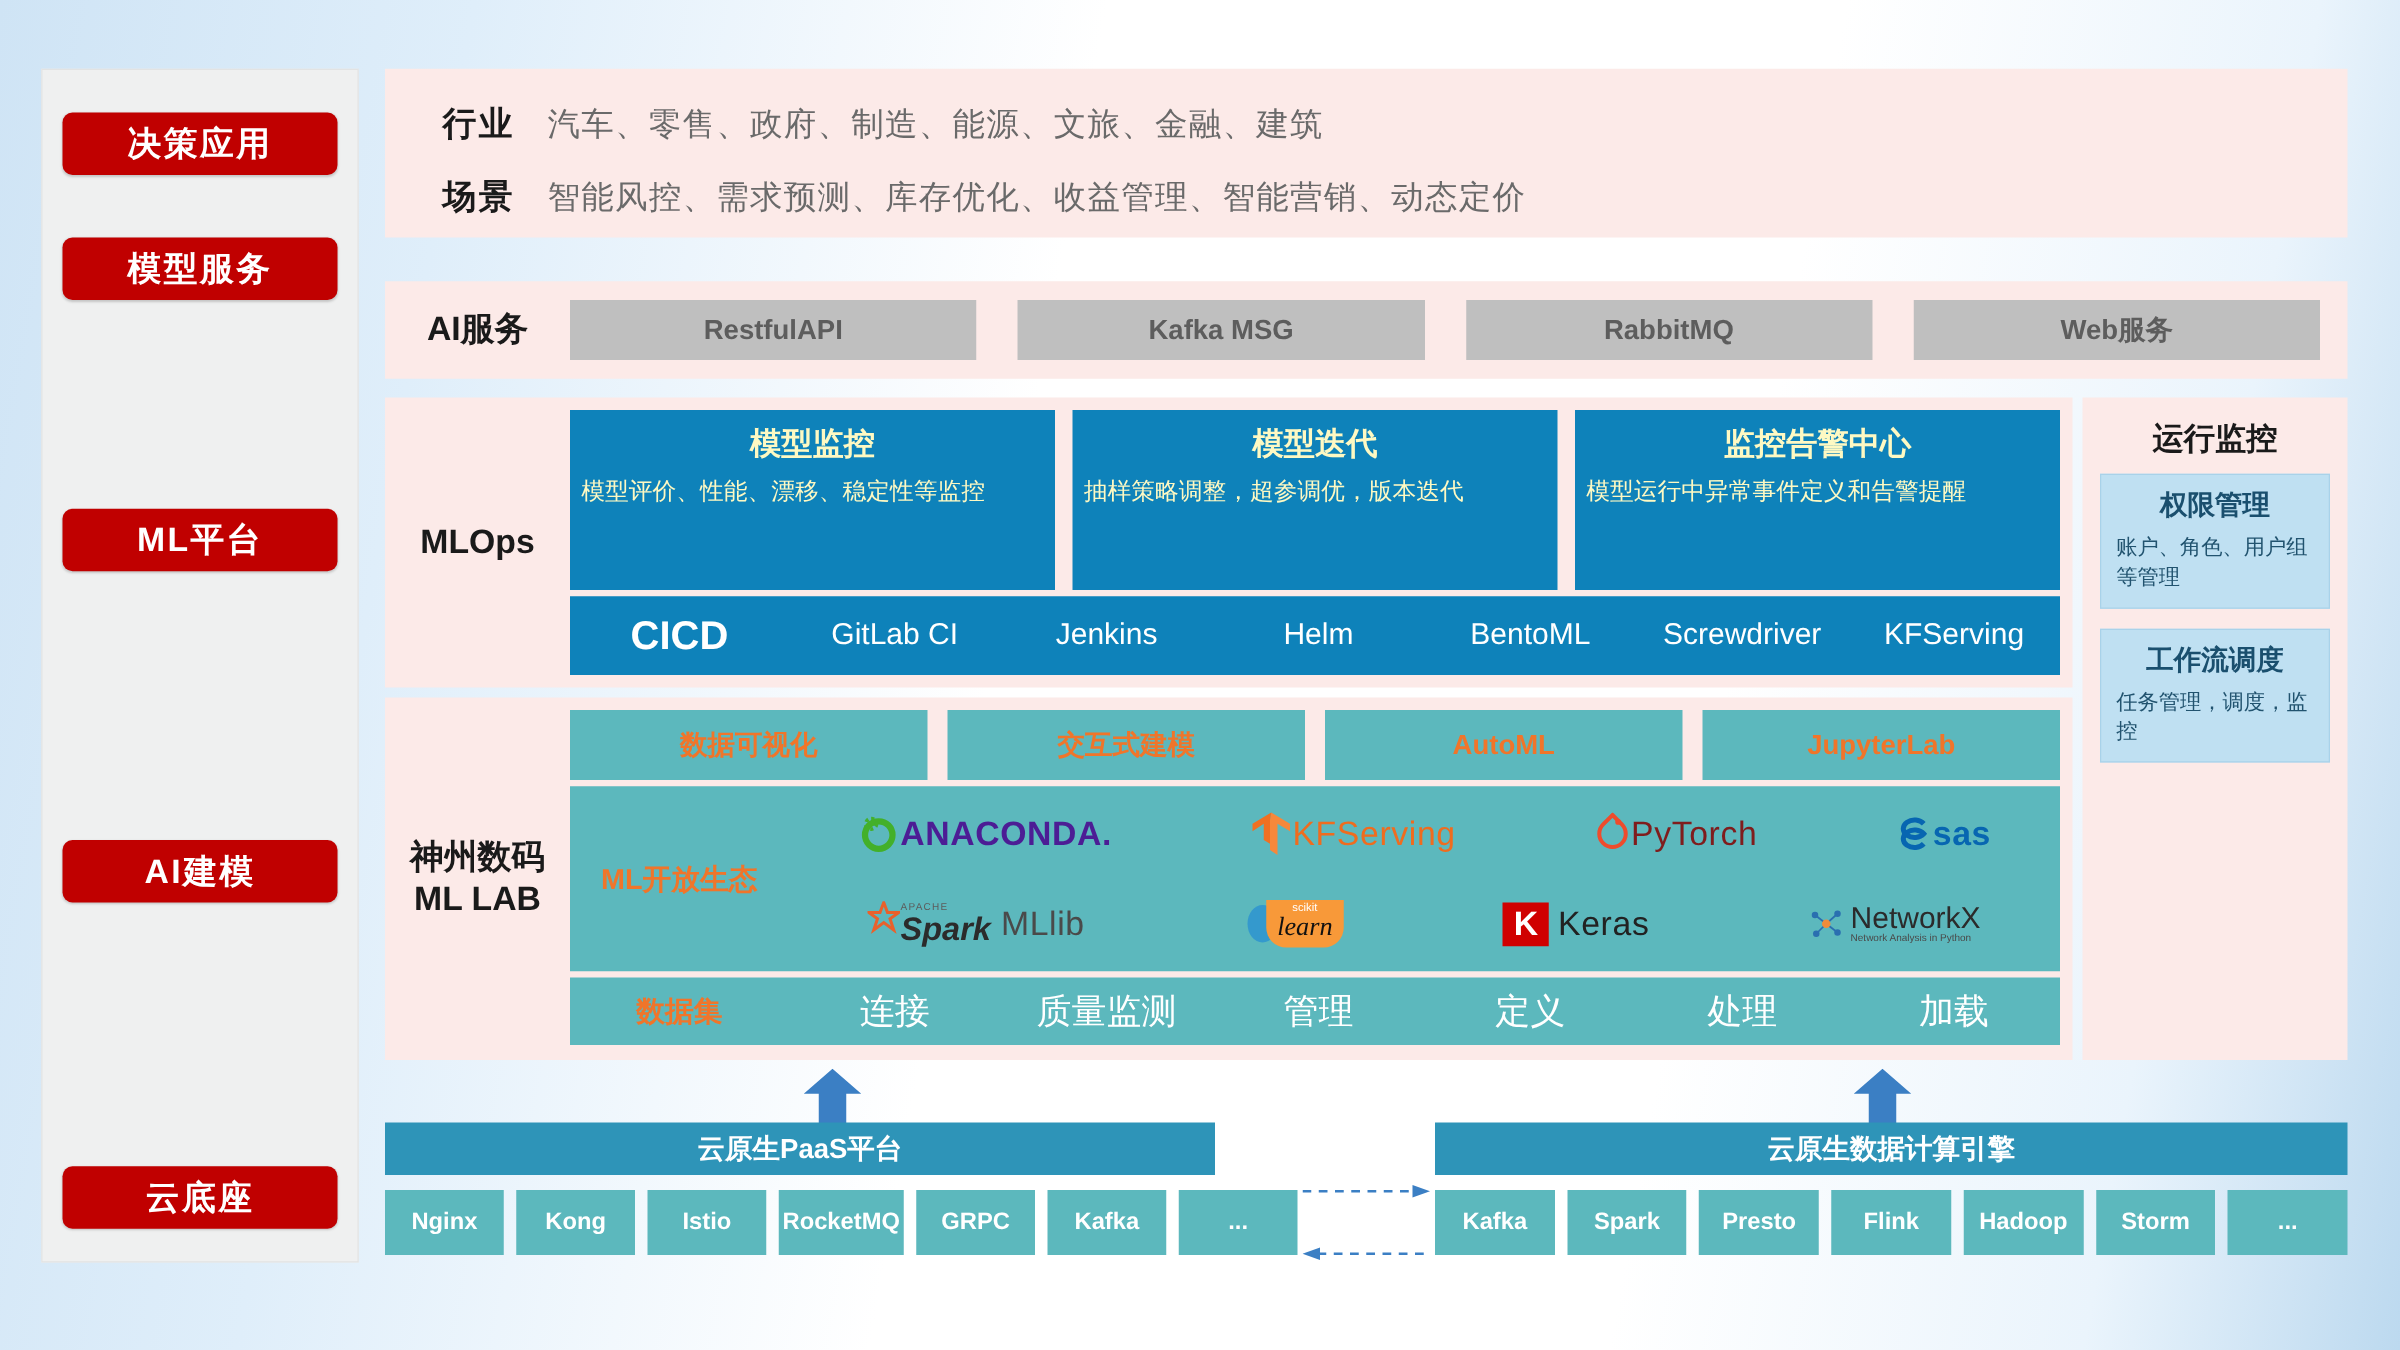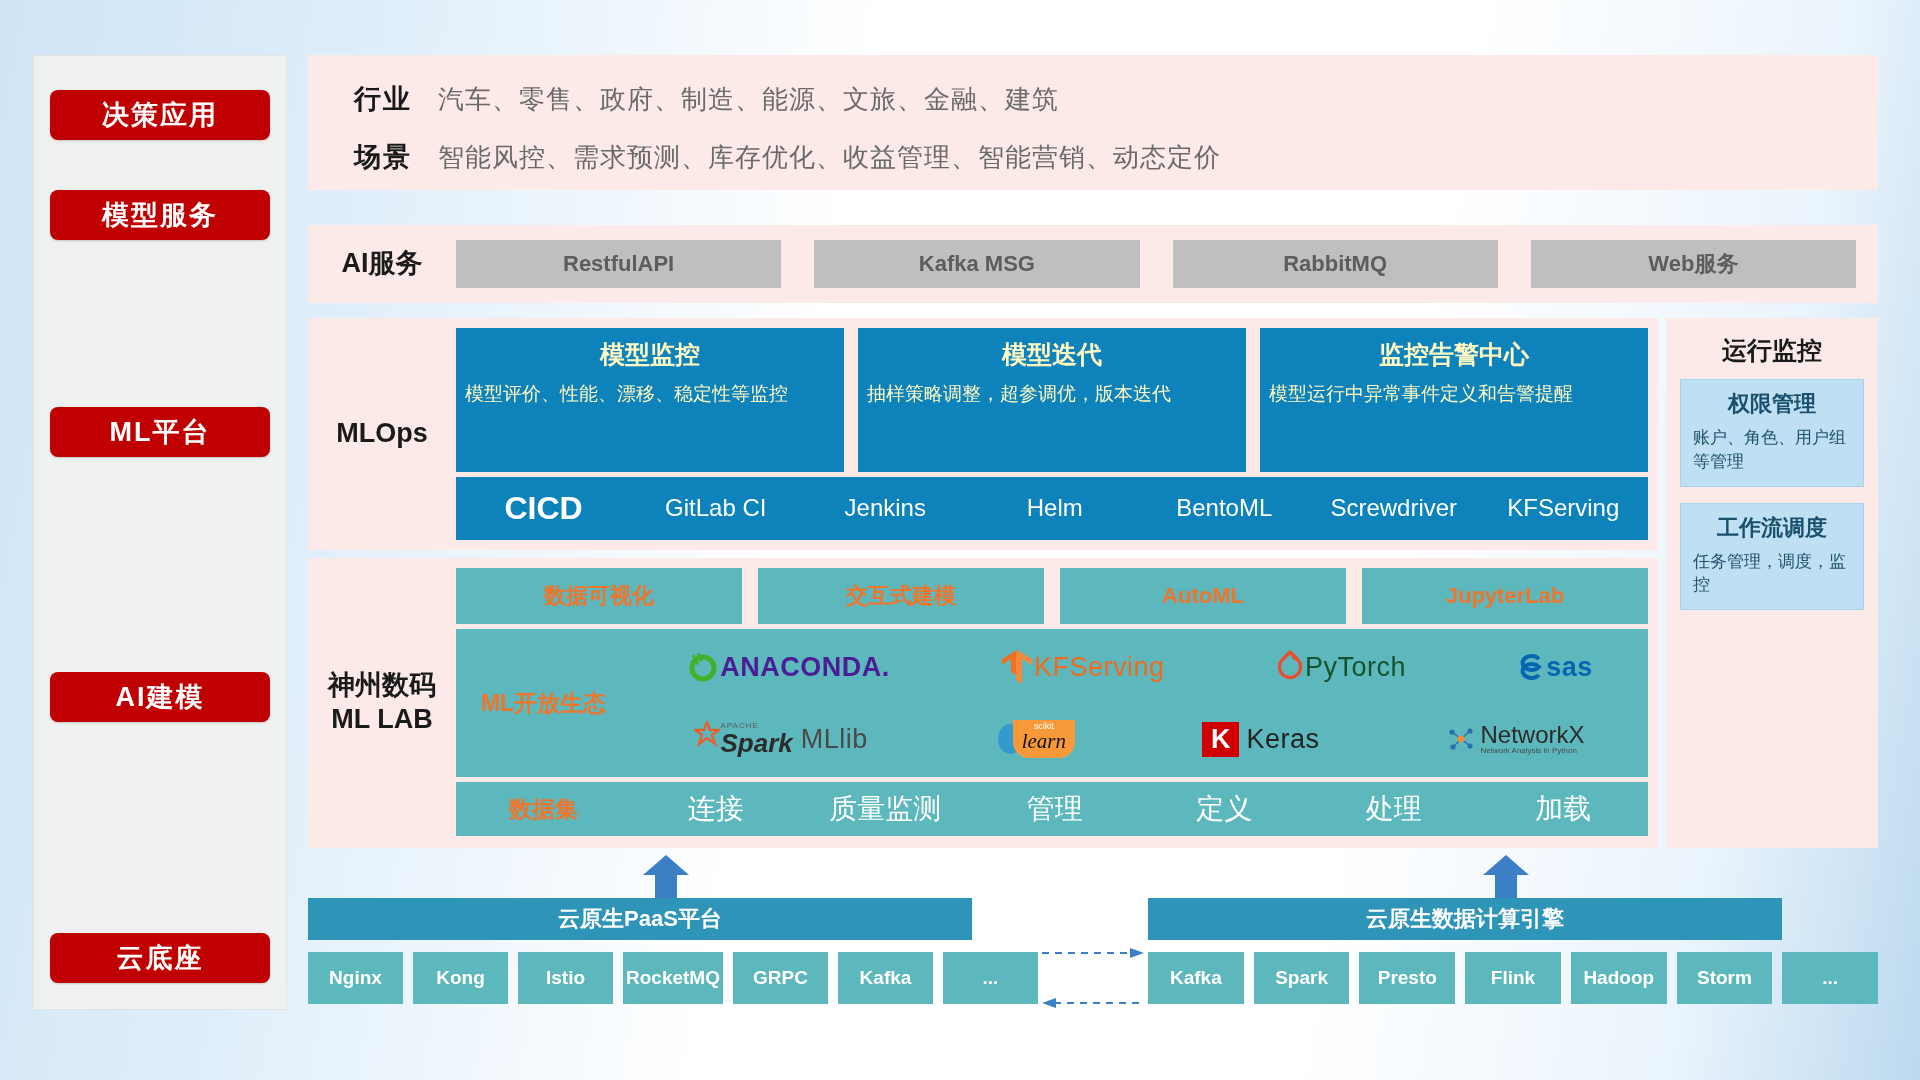--- a/index.html
+++ b/index.html
@@ -111,21 +111,21 @@
   .mon-card-title { text-align:center; font-weight:bold; font-size:22px; color:#1a4f6e; margin-bottom:7px; }
   .mon-card-desc { font-size:17px; color:#21536f; line-height:1.4; }
 
   
   .cloudbar {
     position:absolute; height:42px; background:#2e94b8; color:#fff;
     display:flex; align-items:center; justify-content:center;
     font-size:22px; font-weight:bold;
   }
   #cloudbar-paas  { left:308px; top:898px; width:664px;text-align:center; }
-  #cloudbar-data  { left:1148px; top:898px; width:634px; }
+  #cloudbar-data  { left:1148px; top:898px; width:730px; }
 
   .chiprow { position:absolute; top:952px; display:flex; gap:10px; }
   #chips-paas { left:308px; width:730px; }
   #chips-data { left:1148px; width:730px; }
   .chip {
     flex:1; height:52px; background:#5cb8bd; color:#fff;
     font-size:19px; font-weight:bold;
     display:flex; align-items:center; justify-content:center;
     text-align:center; line-height:1.05; padding:0 3px;
   }
@@ -238,21 +238,21 @@
                 <polygon points="17,2 2,11 2,17 11,11 11,24 16,27 16,8" fill="#ef7022"></polygon>
               </svg>
               <span class="logo-txt" style="color:#ef6c1f;">KFServing</span>
             </div>
 
             <div class="logo">
               <svg width="30" height="34" viewBox="0 0 30 34">
                 <path d="M15 2 L22.5 9.5 A10.6 10.6 0 1 1 7.5 9.5 Z" fill="none" stroke="#ee4c2c" stroke-width="3.2"></path>
                 <circle cx="19.5" cy="7.5" r="2.3" fill="#ee4c2c"></circle>
               </svg>
-              <span class="logo-txt" style="color:#14532d;">PyTorch</span>
+              <span class="logo-txt" style="color:#7f1d1d;">PyTorch</span>
             </div>
 
             <div class="logo">
               <svg width="30" height="30" viewBox="0 0 30 30">
                 <path d="M23 7 a9 7 0 1 0 0 8 a9 7 0 1 0 0 8" fill="none" stroke="#0766b1" stroke-width="4"></path>
               </svg>
               <span class="logo-txt" style="color:#0766b1;font-weight:bold;">sas</span>
             </div>
           </div>
 

